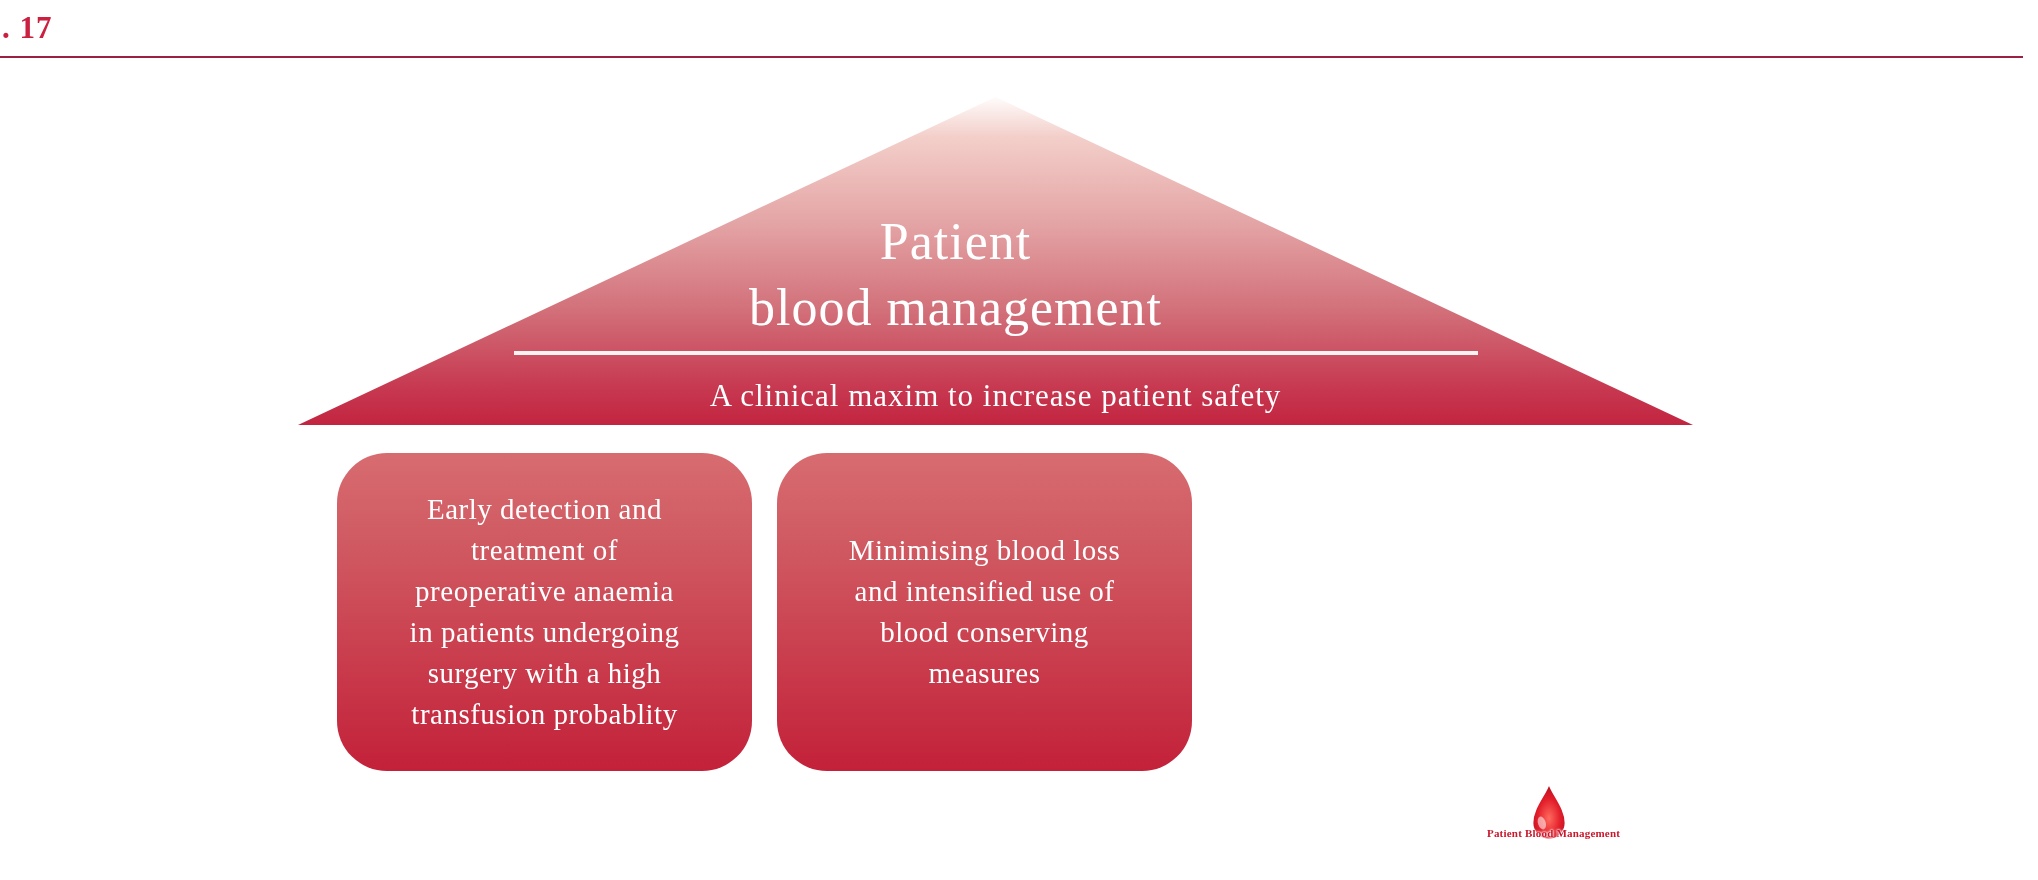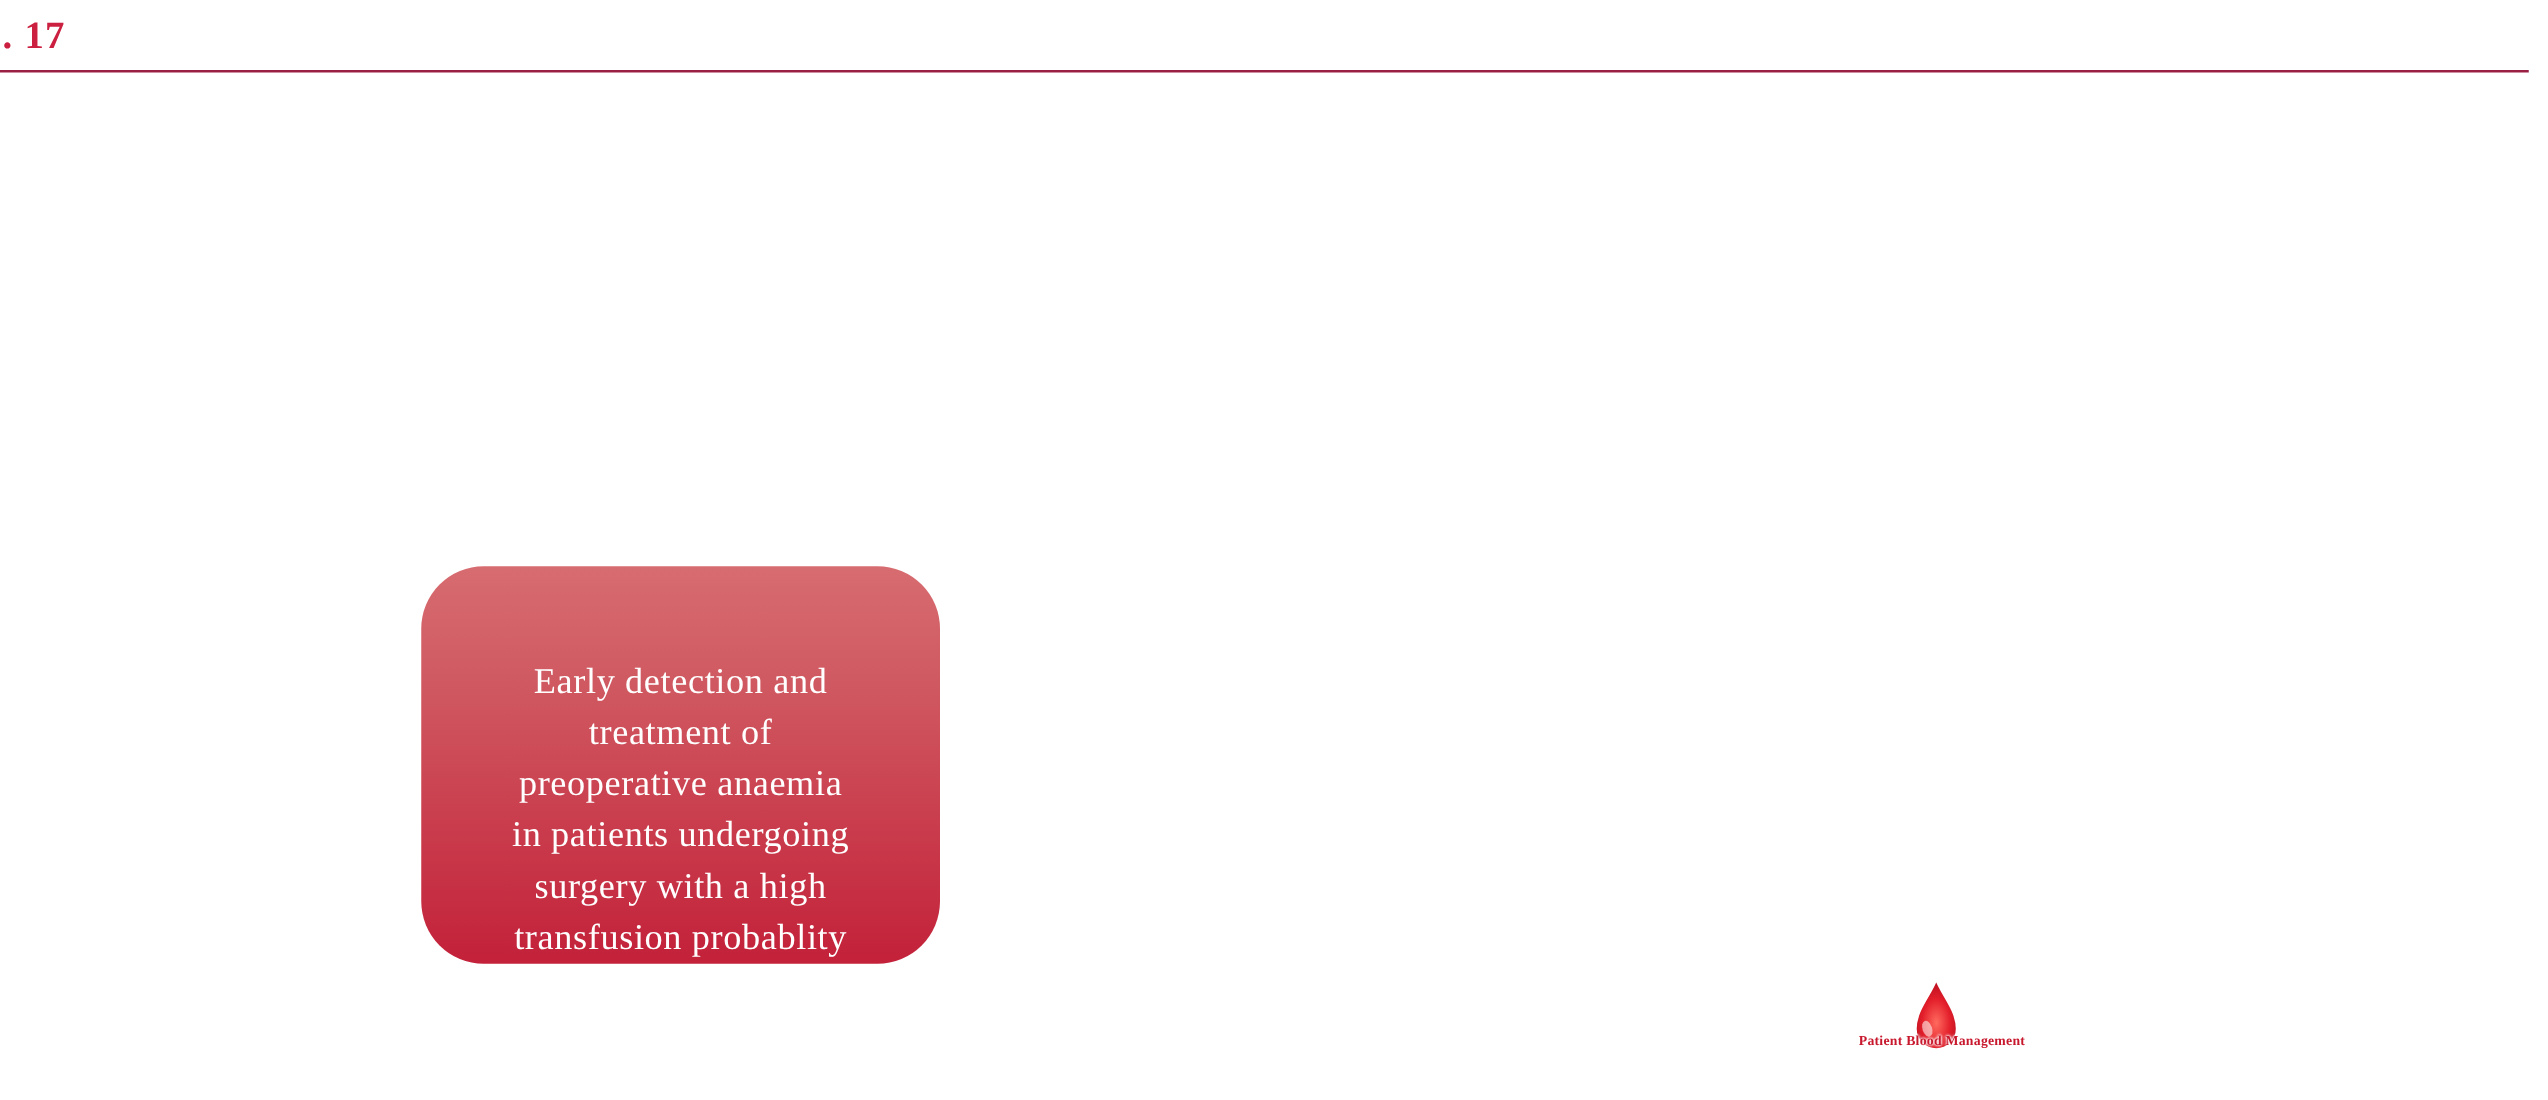--- a/index.html
+++ b/index.html
@@ -90,21 +90,21 @@
     display: flex;
     gap: 25px;
   }
   .pillar {
     position: relative;
     width: 415px;
     height: 318px;
     border-radius: 50px;
     background: linear-gradient(180deg, #d76c70 0%, #d05a62 28%, #c32139 100%);
     display: flex;
-    align-items: flex-end;
+    align-items: center;
     justify-content: center;
   }
   .pillar-text {
     color: #ffffff;
     font-size: 29px;
     line-height: 41px;
     letter-spacing: 0.5px;
     text-align: center;
     white-space: pre-line;
     padding: 0 18px;
@@ -155,29 +155,41 @@
   }
 </style>
 </head>
 <body>
 
 <div class="page">
 
   <div class="fig-label">. 17</div>
   <div class="top-rule"></div>
 
+  <div class="roof">
+    <div class="roof-title">Patient
+blood management</div>
+    <div class="roof-divider"></div>
+    <div class="roof-subtitle">A clinical maxim to increase patient safety</div>
+  </div>
 
   <div class="pillars">
     <div class="pillar">
       <div class="pillar-text">Early detection and
 treatment of
 preoperative anaemia
 in patients undergoing
 surgery with a high
 transfusion probablity</div>
+    </div>
+    <div class="pillar">
+      <div class="pillar-text">Minimising blood loss
+and intensified use of
+blood conserving
+measures</div>
     </div>
   </div>
 
   <div class="pbm-logo">
     <svg class="drop" viewBox="0 0 40 56" xmlns="http://www.w3.org/2000/svg">
       <defs>
         <radialGradient id="dropg" cx="50%" cy="62%" r="62%">
           <stop offset="0%" stop-color="#ff6a5e"></stop>
           <stop offset="55%" stop-color="#e31f2b"></stop>
           <stop offset="100%" stop-color="#b30d1e"></stop>

